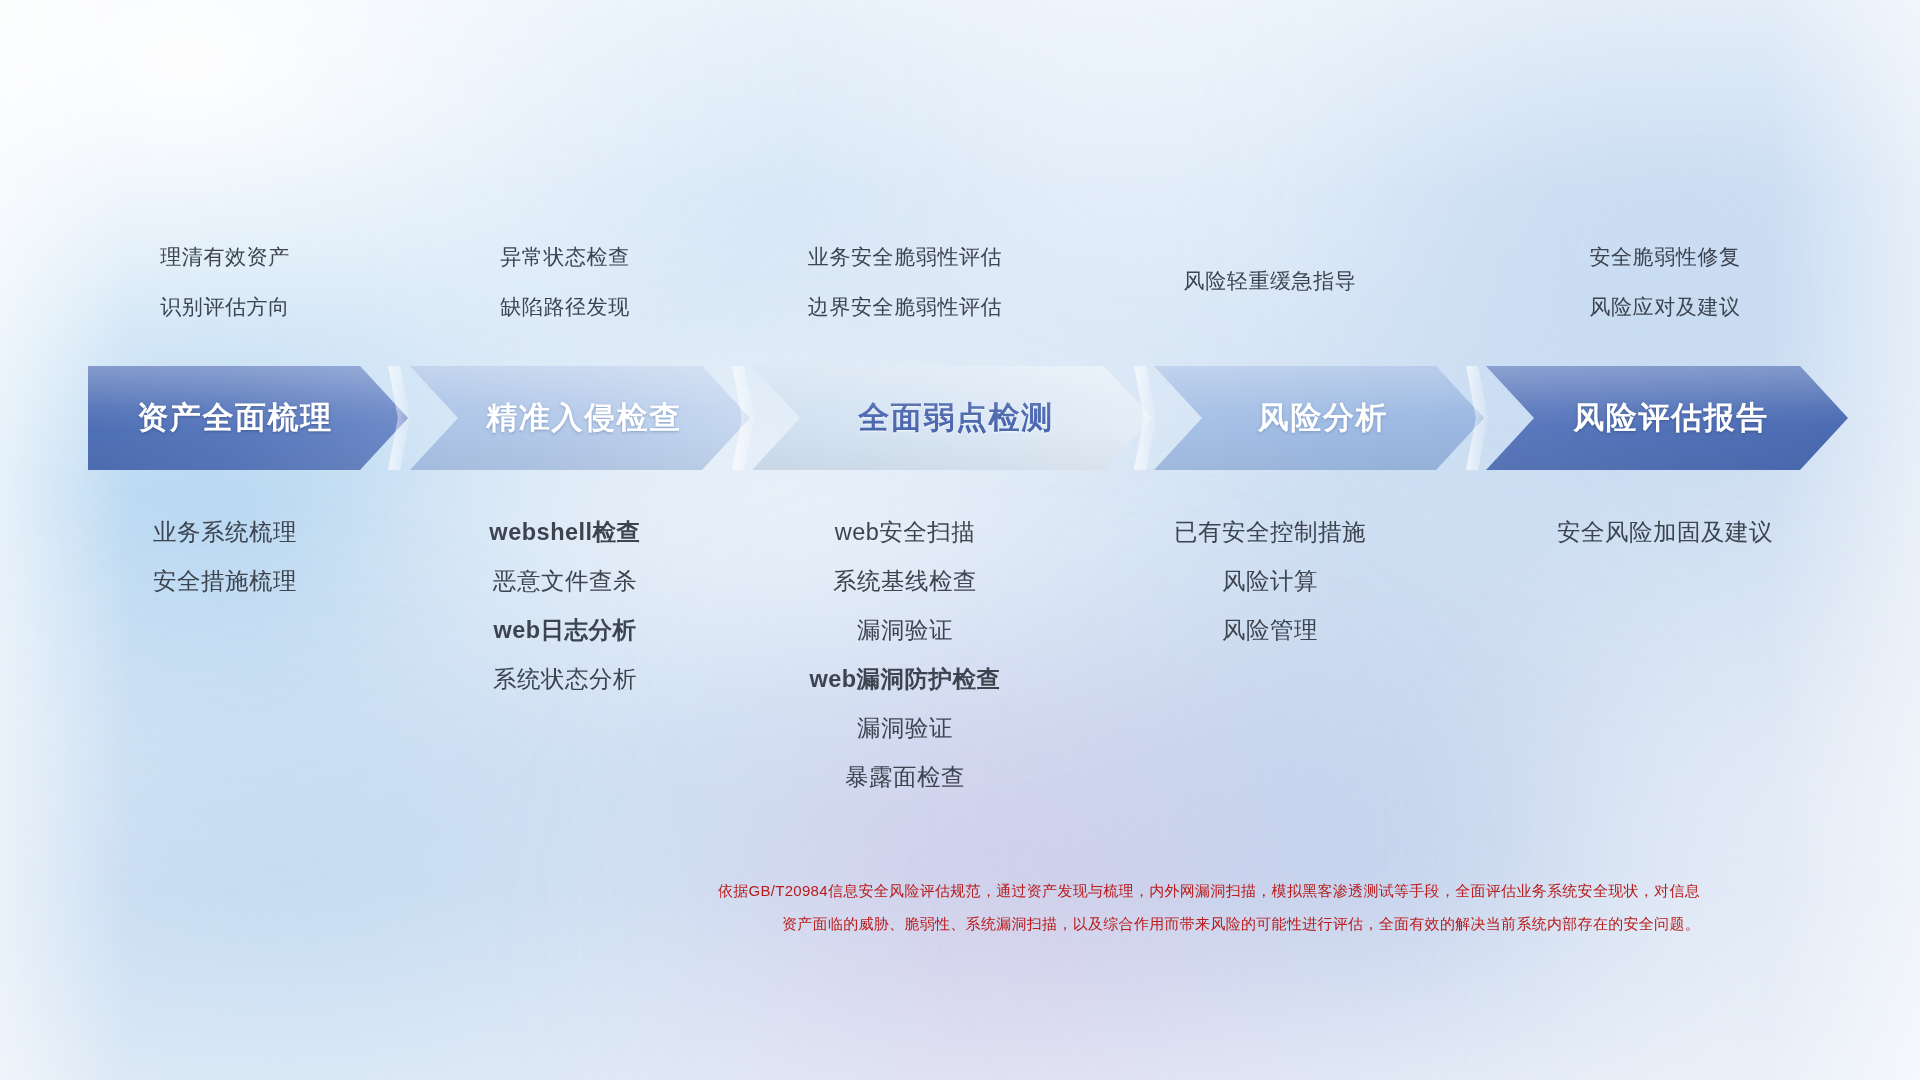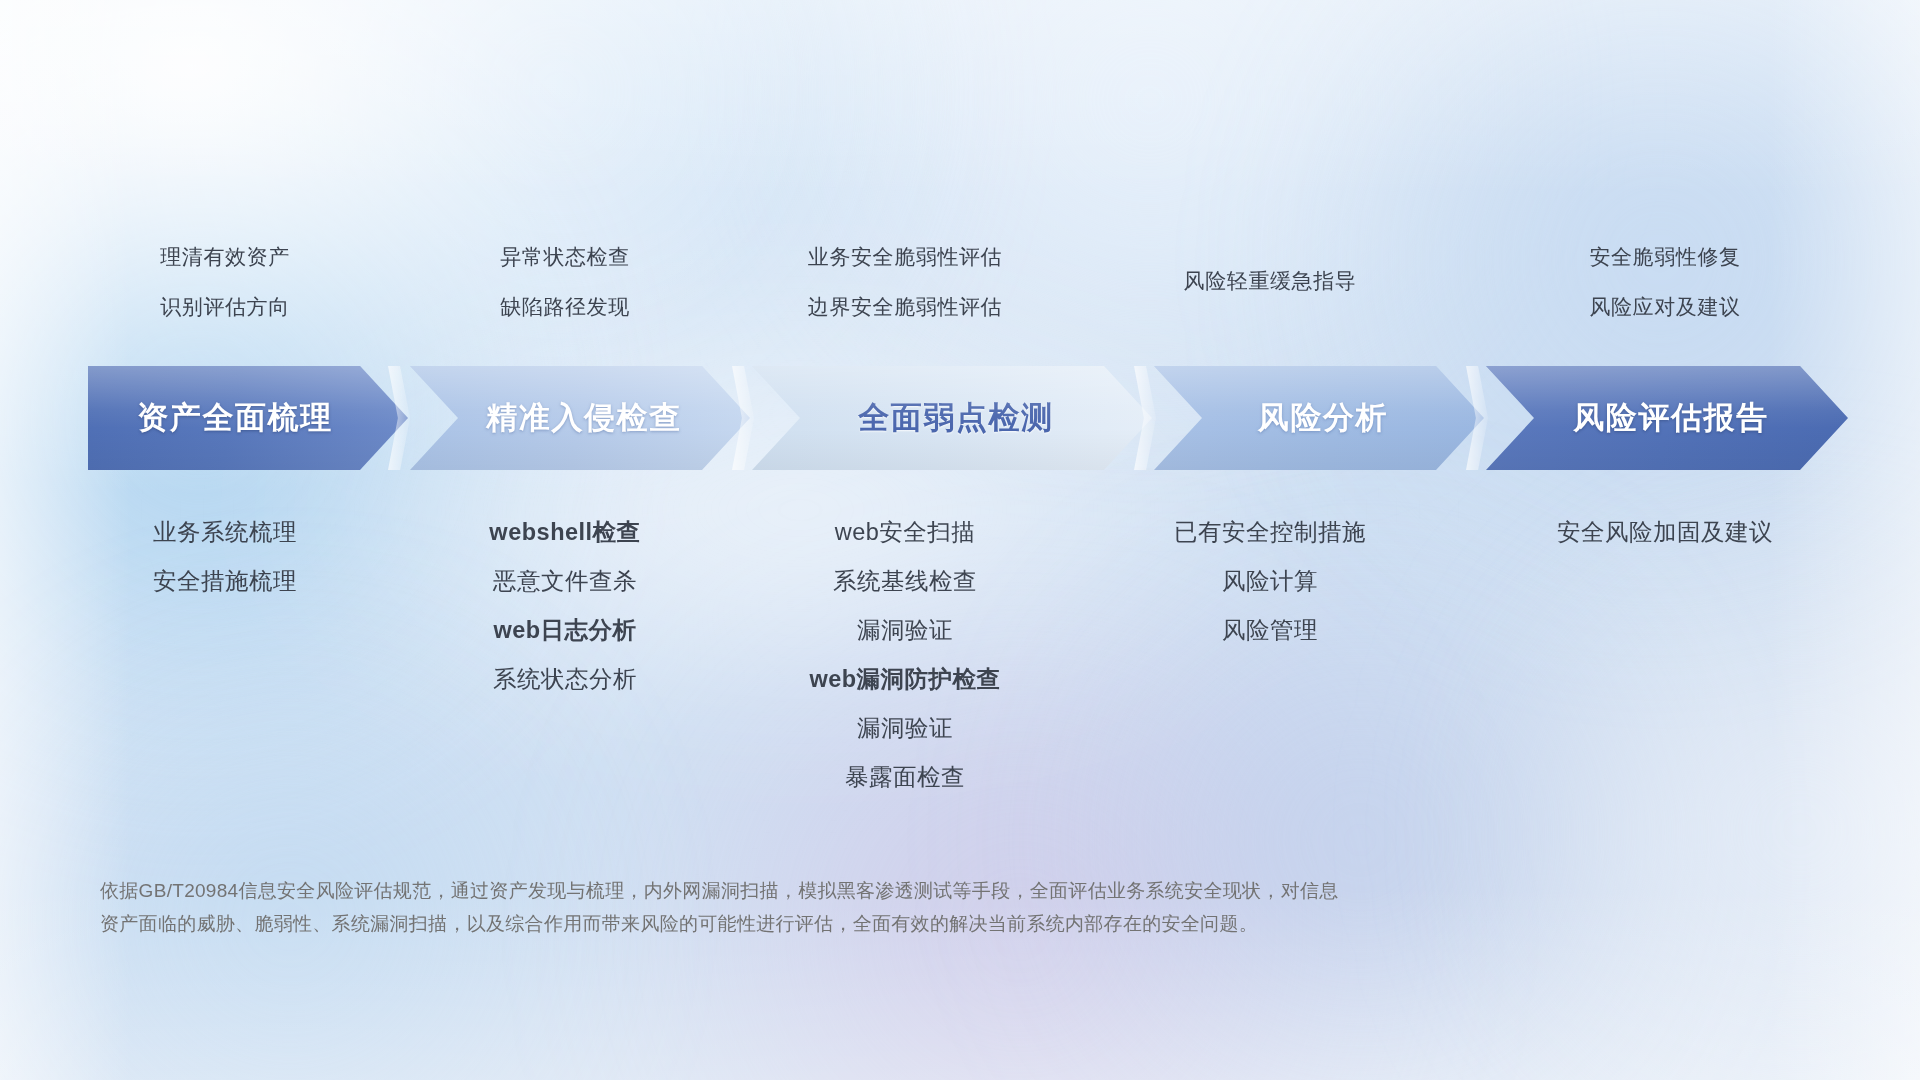--- a/index.html
+++ b/index.html
@@ -135,21 +135,21 @@
     opacity:.9;
   }
   .g0 { left:300px; }
   .g1 { left:644px; }
   .g2 { left:1046px; }
   .g3 { left:1378px; }
 
   
   #footer {
     position:absolute; left:100px; top:874px; width:1600px;
-    font-size:19px; line-height:33px; color:#737373; letter-spacing:.3px;
+    font-size:15px; line-height:33px; color:#b91c1c; letter-spacing:.3px;text-align:right;
   }
   #footer .line { white-space:nowrap; }
 </style>
 </head>
 <body>
 
 <div id="bg">
   <div class="bg-base"></div>
   <div class="blob b3"></div>
   <div class="blob b2"></div>

